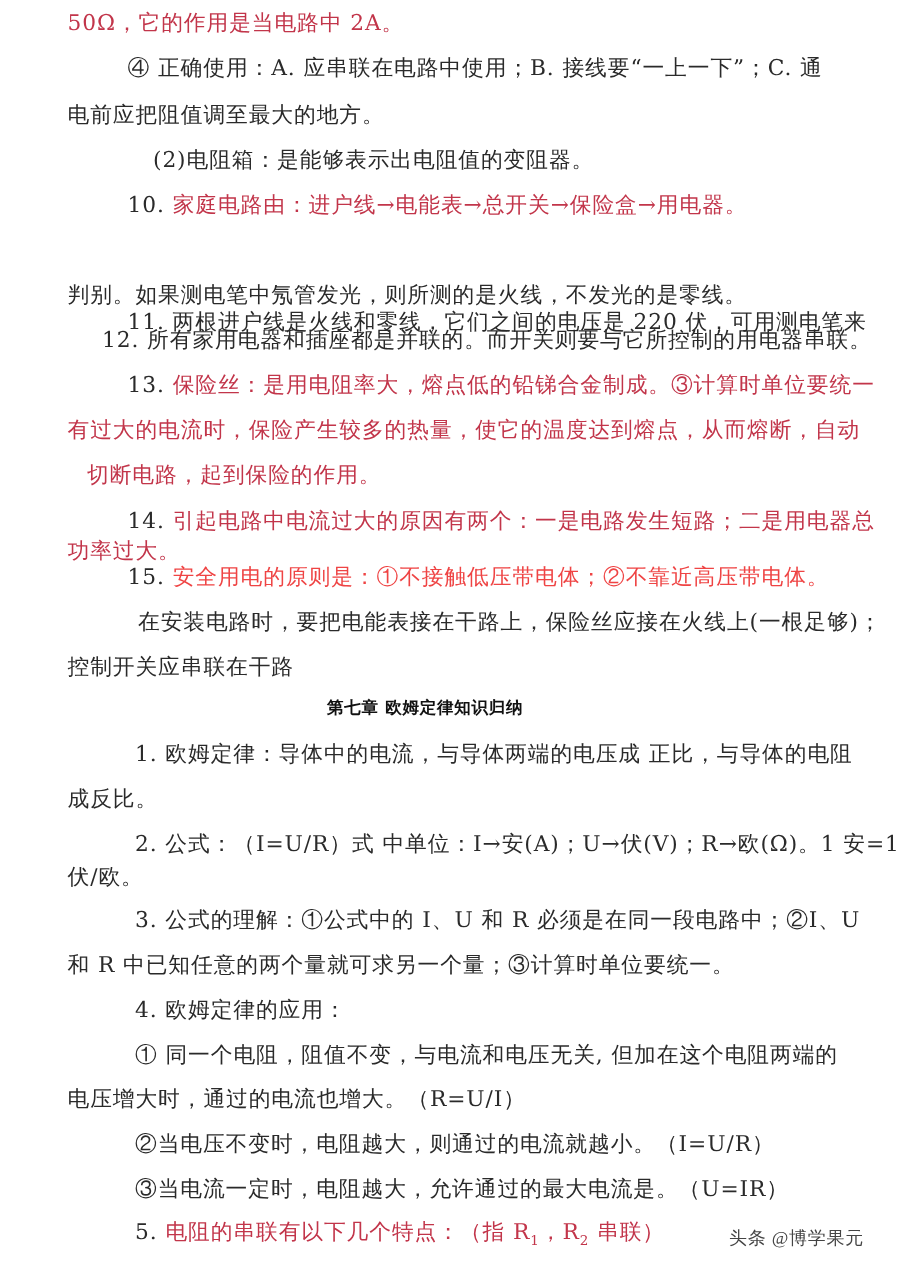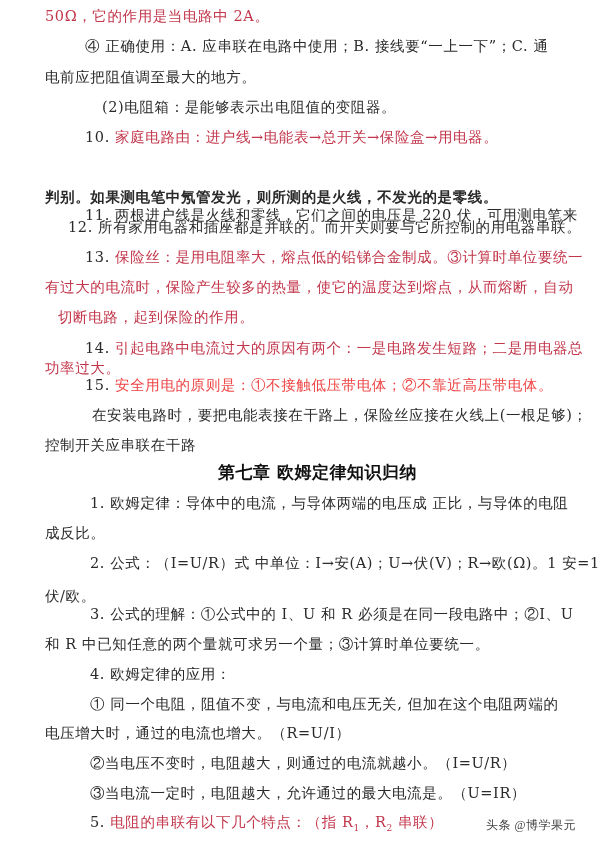--- a/index.html
+++ b/index.html
@@ -15,21 +15,21 @@
       line-height: 20px;
       letter-spacing: 0.6px;
     }
     .red { color: #c2354a; }
     .blue { color: #ef4444; }
     .dark { color: #2a2a2a; }
     .heading {
       font-family: "DejaVu Sans", "Liberation Sans", sans-serif;
       font-weight: bold;
       color: #111;
-      font-size: 17px;
+      font-size: 11px;
       letter-spacing: 0.5px;
     }
     .watermark {
       position: absolute;
       right: 24px; bottom: 16px;
       font-family: Liberation Serif, serif;
       font-size: 12px;
       color: #444;
       letter-spacing: 0.5px;
     }
@@ -43,21 +43,21 @@
   <div class="line dark" style="left:85px; top:36px;">④ 正确使用：A. 应串联在电路中使用；B. 接线要“一上一下”；C. 通</div>
   <div class="line dark" style="left:45px; top:67px;">电前应把阻值调至最大的地方。</div>
   <div class="line dark" style="left:102px; top:97px;">(2)电阻箱：是能够表示出电阻值的变阻器。</div>
 
   <div class="line" style="left:85px; top:127px;">
     <span class="dark">10.</span>
     <span class="red">家庭电路由：进户线→电能表→总开关→保险盒→用电器。</span>
   </div>
 
   <div class="line dark" style="left:85px; top:157px;margin-top:48px;">11. 两根进户线是火线和零线，它们之间的电压是 220 伏，可用测电笔来</div>
-  <div class="line dark" style="left:45px; top:187px;font-weight:bold;">判别。如果测电笔中氖管发光，则所测的是火线，不发光的是零线。</div>
+  <div class="line dark" style="left:45px; top:187px;">判别。如果测电笔中氖管发光，则所测的是火线，不发光的是零线。</div>
   <div class="line dark" style="left:68px; top:217px;">12. 所有家用电器和插座都是并联的。而开关则要与它所控制的用电器串联。</div>
 
   <div class="line" style="left:85px; top:247px;">
     <span class="dark">13.</span>
     <span class="red">保险丝：是用电阻率大，熔点低的铅锑合金制成。③计算时单位要统一</span>
   </div>
   <div class="line red" style="left:45px; top:277px;">有过大的电流时，保险产生较多的热量，使它的温度达到熔点，从而熔断，自动</div>
   <div class="line red" style="left:58px; top:307px;">切断电路，起到保险的作用。</div>
 
   <div class="line" style="left:85px; top:338px;">
@@ -72,21 +72,21 @@
   </div>
 
   <div class="line dark" style="left:92px; top:405px;">在安装电路时，要把电能表接在干路上，保险丝应接在火线上(一根足够)；</div>
   <div class="line dark" style="left:45px; top:435px;">控制开关应串联在干路</div>
 
   <div class="line heading" style="left:218px; top:462px;">第七章  欧姆定律知识归纳</div>
 
   <div class="line dark" style="left:90px; top:493px;">1. 欧姆定律：导体中的电流，与导体两端的电压成 正比，与导体的电阻</div>
   <div class="line dark" style="left:45px; top:523px;">成反比。</div>
   <div class="line dark" style="left:90px; top:553px;">2. 公式：（I=U/R）式 中单位：I→安(A)；U→伏(V)；R→欧(Ω)。1 安=1</div>
-  <div class="line dark" style="left:45px; top:575px;margin-top:11px;">伏/欧。</div>
+  <div class="line dark" style="left:45px; top:575px;">伏/欧。</div>
   <div class="line dark" style="left:90px; top:604px;">3. 公式的理解：①公式中的 I、U 和 R 必须是在同一段电路中；②I、U</div>
   <div class="line dark" style="left:45px; top:634px;">和 R 中已知任意的两个量就可求另一个量；③计算时单位要统一。</div>
   <div class="line dark" style="left:90px; top:664px;">4. 欧姆定律的应用：</div>
   <div class="line dark" style="left:90px; top:694px;">① 同一个电阻，阻值不变，与电流和电压无关, 但加在这个电阻两端的</div>
   <div class="line dark" style="left:45px; top:723px;">电压增大时，通过的电流也增大。（R=U/I）</div>
   <div class="line dark" style="left:90px; top:753px;">②当电压不变时，电阻越大，则通过的电流就越小。（I=U/R）</div>
   <div class="line dark" style="left:90px; top:783px;">③当电流一定时，电阻越大，允许通过的最大电流是。（U=IR）</div>
 
   <div class="line" style="left:90px; top:812px;">
     <span class="dark">5.</span>

